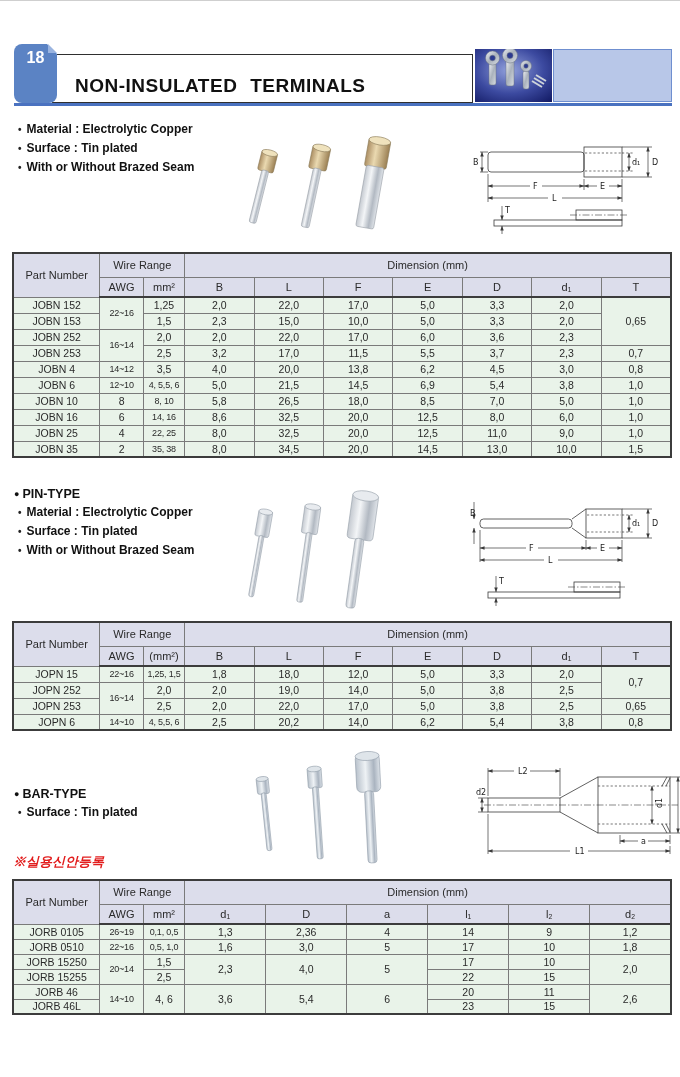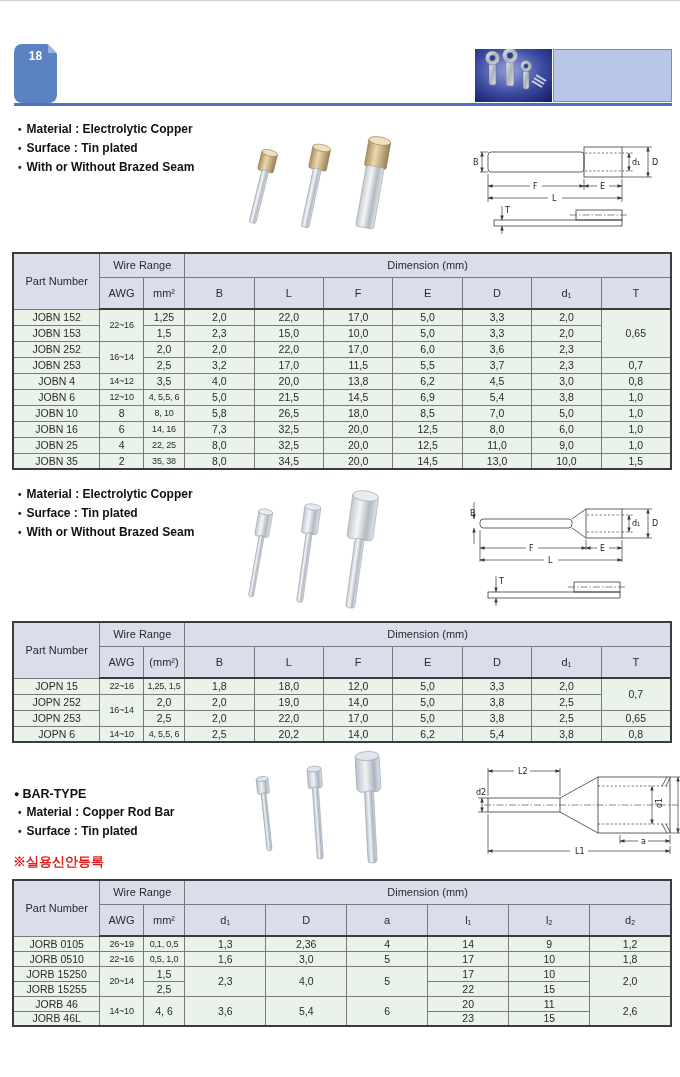--- a/index.html
+++ b/index.html
@@ -7,62 +7,65 @@
   .page { position:relative; width:680px; height:1077px; background:#ffffff; margin:0 auto; overflow:hidden; }
   .hairline { position:absolute; top:0; left:0; width:100%; height:1px; background:#cfcfcf; }
 
   
   .header { position:absolute; left:14px; top:44px; width:658px; height:62px; }
   .title-box { position:absolute; left:38px; top:10px; width:421px; height:49px; background:#fff; border:1px solid #2f2f2f; display:flex; align-items:flex-end; padding:0 0 5px 22px; }
   .page-title { font-size:19px; font-weight:bold; color:#111; letter-spacing:0.5px; word-spacing:7px; white-space:nowrap; }
   .page-tab { position:absolute; left:0; top:0; width:43px; height:59px; background:#5b83c4; border-radius:8px; z-index:2; }
   .page-tab .fold { position:absolute; top:0; right:0; width:0; height:0; border-top:10px solid #ffffff; border-left:10px solid transparent; }
   .page-tab .fold2 { position:absolute; top:0; right:0; width:0; height:0; border-bottom:9px solid #9ab4e0; border-right:9px solid transparent; }
-  .page-num { position:absolute; top:5px; left:0; width:100%; text-align:center; color:#fff; font-size:12px; font-weight:bold; }
+  .page-num { position:absolute; top:5px; left:0; width:100%; text-align:center; color:#fff; font-size:16px; font-weight:bold; }
   .header-photo { position:absolute; left:461px; top:5px; width:77px; height:53px; }
   .accent-bar { position:absolute; left:539px; top:5px; width:119px; height:53px; background:#b8c7e8; border:1px solid #6f8fd0; }
   .blue-rule { position:absolute; left:0; top:59px; width:658px; height:3px; background:#4a72c0; }
 
   
   .section-head { position:absolute; font-size:12px; color:#111; }
   .sec-title { font-size:12.5px; font-weight:bold; line-height:18px; }
   .sec-title .dot { font-size:9px; vertical-align:1px; margin-right:3px; }
   .bullet-line { font-weight:bold; font-size:12px; line-height:18px; padding-left:4px; }
   .bullet-line .b { font-size:10px; margin-right:5px; color:#222; }
-  .note { position:absolute; left:13px; top:853px; color:#e21d1d; font-size:13px; font-weight:bold; }
+  .note { position:absolute; left:13px; top:853px; color:#e21d1d; font-size:13px; font-weight:bold;font-style:italic; }
 
   
   .ph, .dg { position:absolute; }
   svg { display:block; }
   .dg text { font-size:8px; fill:#222; font-family:"DejaVu Sans", sans-serif; }
   .dg .ln { stroke:#3a3a3a; stroke-width:0.8; fill:none; }
   .dg .dim { stroke:#3a3a3a; stroke-width:0.7; fill:none; }
   .dg .dash { stroke:#3a3a3a; stroke-width:0.7; fill:none; stroke-dasharray:2.2,2; }
   .dg .cline { stroke:#3a3a3a; stroke-width:0.6; fill:none; stroke-dasharray:7,2,1.5,2; }
 
   
   .tbl-wrap { position:absolute; left:12px; width:660px; }
   table.spec { width:100%; border-collapse:collapse; table-layout:fixed; border:2px solid #3c3c3c; }
   table.spec th, table.spec td { border:1px solid #7a7a7a; text-align:center; vertical-align:middle; color:#2a2a2a; overflow:hidden; white-space:nowrap; }
   table.spec thead th { background:#dcddeb; font-weight:normal; font-size:11px; }
   table.spec thead tr.r1 th { height:24px; }
-  table.spec thead tr.r2 th { height:32px; }
+  table.spec thead tr.r2 th { height:20px; }
   table.spec thead tr.r2 th { border-bottom:2px solid #3c3c3c; }
   table.spec tbody td { background:#e9f3e9; font-size:10.5px; height:16px; }
   table.spec tbody td.cond { font-size:9px; letter-spacing:-0.2px; }
   table.spec tbody td.c-part { font-size:10.5px; }
   #table-bar table.spec tbody td { height:15px; }
 </style>
 </head>
 <body>
 
 <div class="page">
   <div class="hairline"></div>
 
   <div class="header">
+    <div class="title-box">
+      <span class="page-title">NON-INSULATED TERMINALS</span>
+    </div>
     <div class="page-tab">
       <span class="fold"></span>
       <span class="fold2"></span>
       <div class="page-num">18</div>
     </div>
     <div class="header-photo">
       <svg width="77" height="53" viewBox="0 0 77 53">
         <defs>
           <radialGradient id="hp" cx="0.45" cy="0.4" r="0.8">
             <stop offset="0" stop-color="#93a2dd"></stop>
@@ -290,21 +293,21 @@
             <td>18,0</td>
             <td>8,5</td>
             <td>7,0</td>
             <td>5,0</td>
             <td>1,0</td>
           </tr>
           <tr>
             <td class="c-part">JOBN 16</td>
             <td>6</td>
             <td class="cond">14, 16</td>
-            <td>7,3</td>
+            <td>8,6</td>
             <td>32,5</td>
             <td>20,0</td>
             <td>12,5</td>
             <td>8,0</td>
             <td>6,0</td>
             <td>1,0</td>
           </tr>
           <tr>
             <td class="c-part">JOBN 25</td>
             <td>4</td>
@@ -327,20 +330,21 @@
             <td>14,5</td>
             <td>13,0</td>
             <td>10,0</td>
             <td>1,5</td>
           </tr>
         </tbody>
       </table>
     </div>
 
   <div class="section-head" style="left:14px; top:485px;">
+    <div class="sec-title"><span class="dot">●</span><span>PIN-TYPE</span></div>
     <div class="bullet-line"><span class="b">•</span><span>Material : Electrolytic Copper</span></div>
     <div class="bullet-line"><span class="b">•</span><span>Surface : Tin plated</span></div>
     <div class="bullet-line"><span class="b">•</span><span>With or Without Brazed Seam</span></div>
   </div>
 
   <div class="ph" style="left:208px; top:486px;">
     <svg width="200" height="132" viewBox="0 0 200 132">
       <defs>
         <linearGradient id="mg2" x1="0" y1="0" x2="1" y2="0">
           <stop offset="0" stop-color="#c4c9d0"></stop>
@@ -490,21 +494,20 @@
             <td>5,4</td>
             <td>3,8</td>
             <td>0,8</td>
           </tr>
         </tbody>
       </table>
     </div>
 
   <div class="section-head" style="left:14px; top:785px;">
     <div class="sec-title"><span class="dot">●</span><span>BAR-TYPE</span></div>
-    <div class="bullet-line"><span class="b">•</span><span>Material : Copper Rod Bar</span></div>
     <div class="bullet-line"><span class="b">•</span><span>Surface : Tin plated</span></div>
   </div>
 
   <div class="ph" style="left:222px; top:746px;">
     <svg width="180" height="126" viewBox="0 0 180 126">
       <defs>
         <linearGradient id="mg3" x1="0" y1="0" x2="1" y2="0">
           <stop offset="0" stop-color="#b9c2cc"></stop>
             <stop offset="0.4" stop-color="#eef2f5"></stop>
             <stop offset="0.75" stop-color="#aab4c0"></stop>

